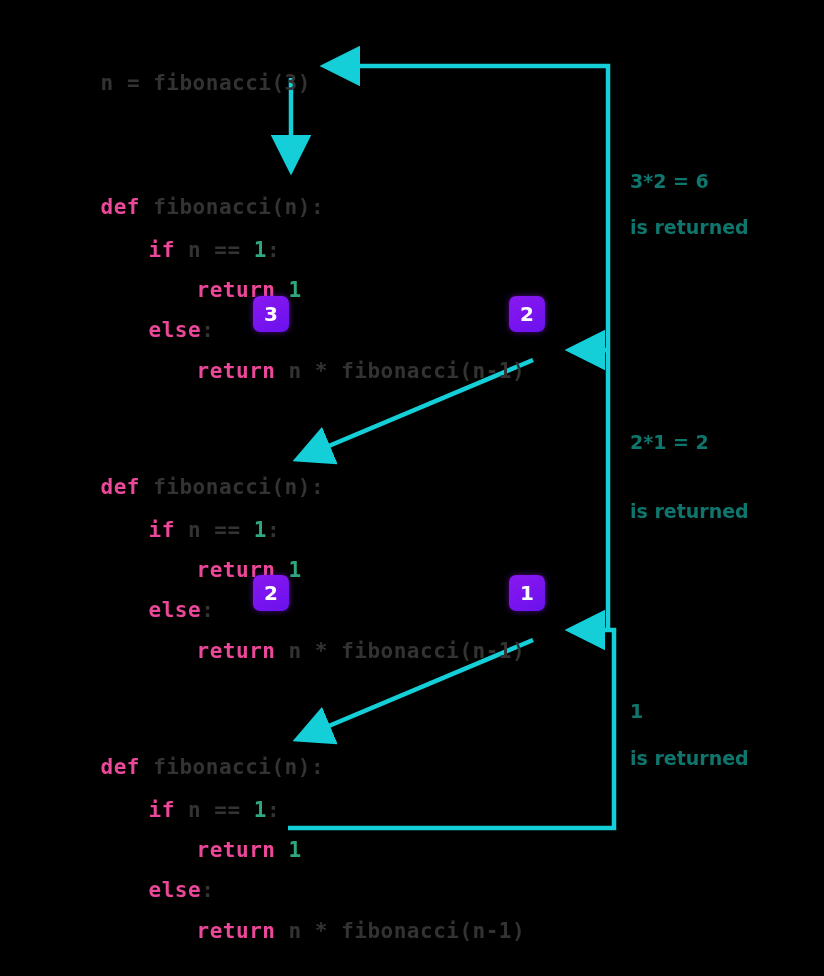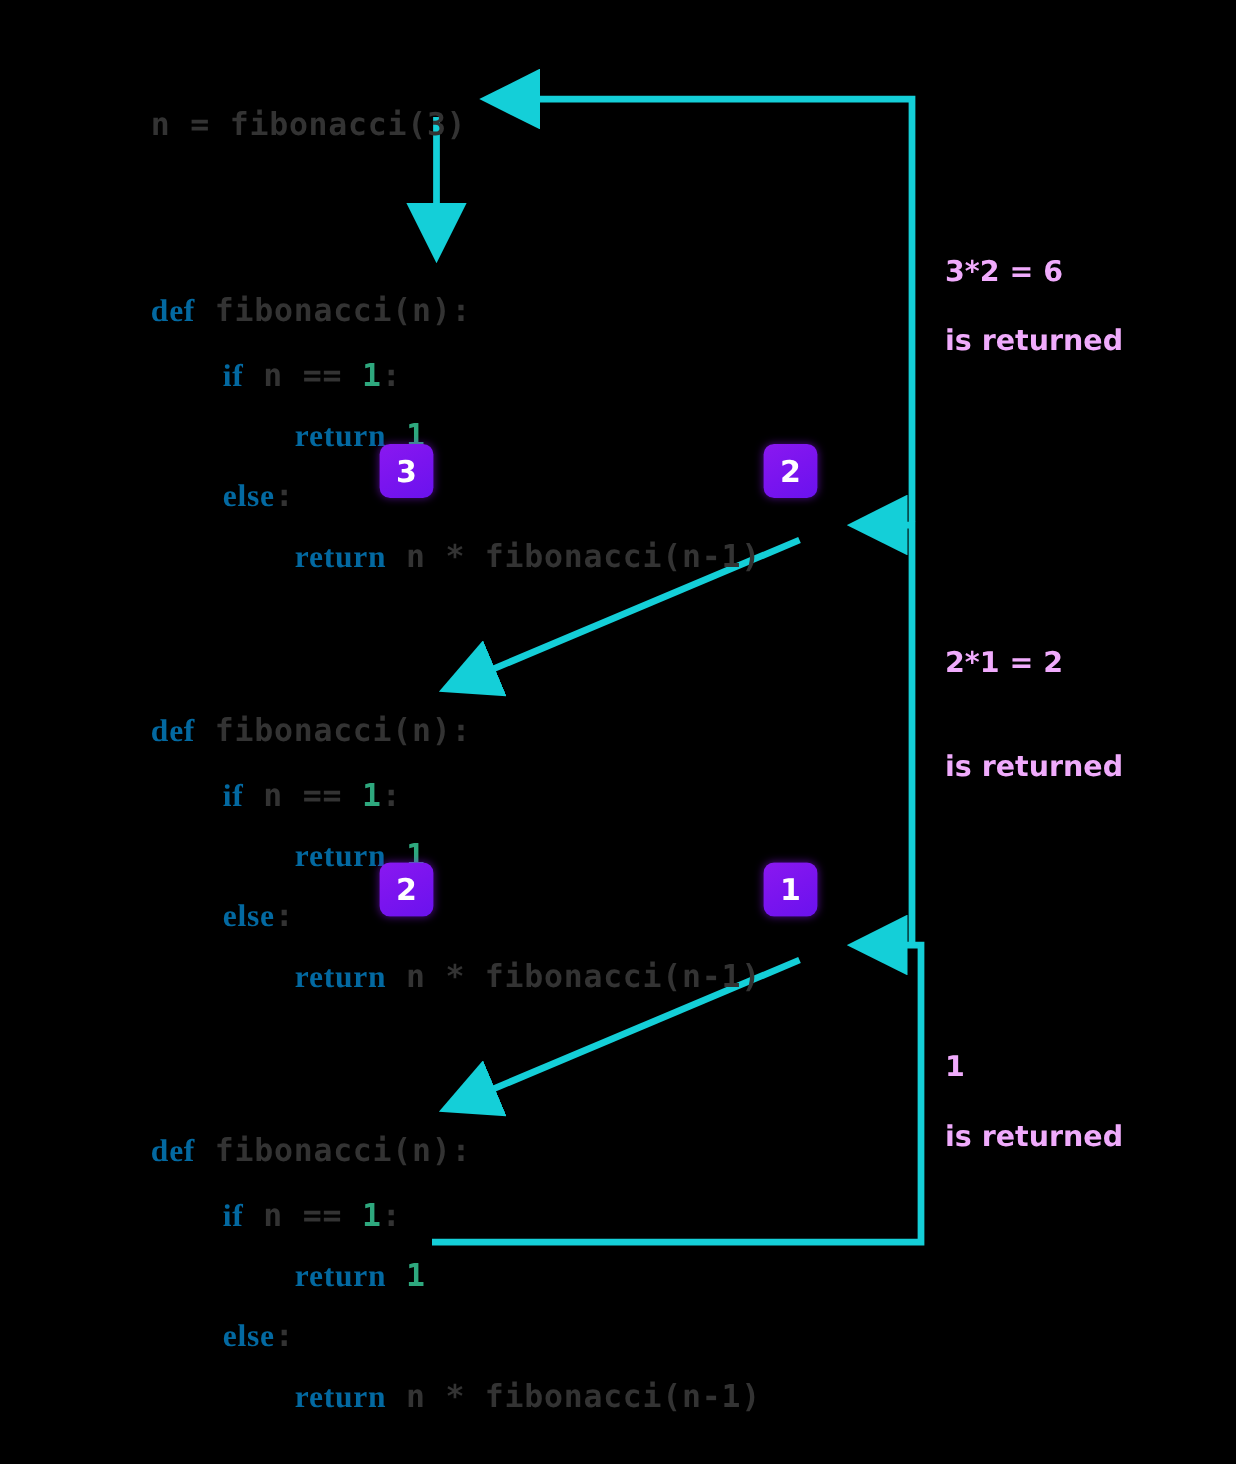--- a/index.html
+++ b/index.html
@@ -20,21 +20,21 @@
   .code-line {
     position: absolute;
     white-space: pre;
     font-family: "DejaVu Sans Mono", "Liberation Mono", monospace;
     font-size: 21px;
     font-weight: bold;
     letter-spacing: 0.5px;
     line-height: 1;
   }
   .tok { white-space: pre; }
-  .kw  { color: #0369a1; font-family: Liberation Serif, serif; }
+  .kw  { color: #ec4899; }
   .num { color: #2ea87e; }
   .dim { color: #333333; }
   .fn  { color: #333333; }
 
   
   .badge {
     position: absolute;
     width: 36px;
     height: 36px;
     border-radius: 7px;
@@ -48,21 +48,21 @@
     justify-content: center;
     box-shadow: 0 0 6px rgba(138,24,240,0.55);
   }
 
   
   .annot {
     position: absolute;
     font-family: "DejaVu Sans", "Liberation Sans", sans-serif;
     font-size: 19px;
     font-weight: bold;
-    color: #f0abfc;
+    color: #0f766e;
     white-space: pre;
     line-height: 1.05;
   }
 
   
   #arrows {
     position: absolute;
     left: 0; top: 0;
     width: 824px;
     height: 976px;

